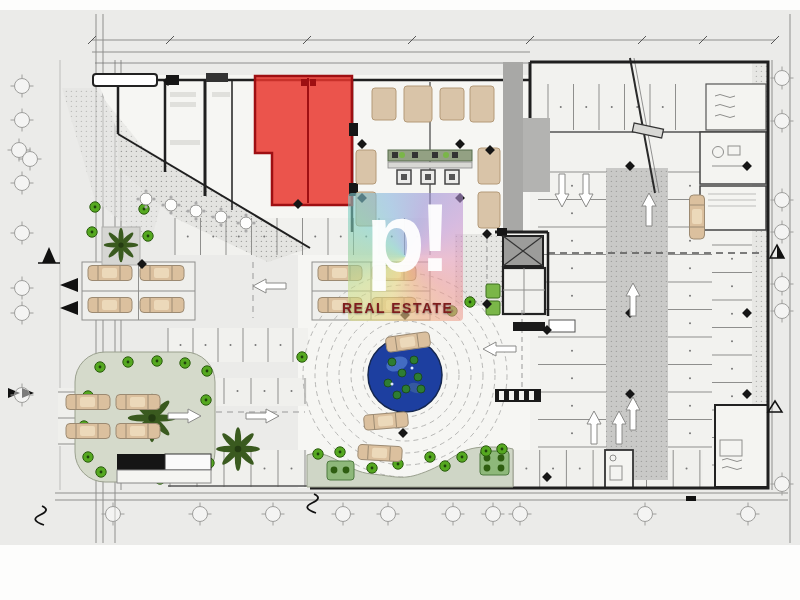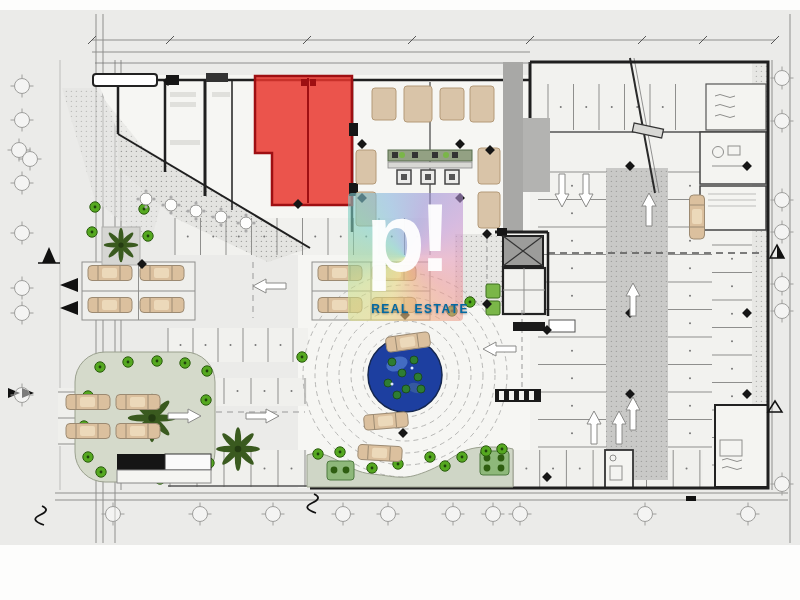--- a/index.html
+++ b/index.html
@@ -23,22 +23,22 @@
   .planter2{fill:var(--c-planter,#7ab648);stroke:#3c6e1e;stroke-width:1;}
   .core{fill:var(--c-core,#a8a8a6);}
   .furn{fill:var(--c-furniture,#d9c4a8);stroke:#b49a78;stroke-width:1;}
   .colsq{fill:#161616;}
   
   #watermark{position:absolute;left:348px;top:193px;width:115px;height:128px;pointer-events:none;}
   .wm-bg{position:absolute;inset:0;border-radius:4px;opacity:.6;
      background:conic-gradient(from 200deg,#ead985,#cfe08c,#93cf9c,#7ccfc3,#86b4dd,#9a92d6,#c193d3,#e49cbb,#ec9a98,#f0af7f,#ead985);}
   .wm-mark{position:absolute;left:0;right:0;top:-16px;text-align:center;
      font-weight:800;font-size:97px;line-height:1.25;color:#fff;opacity:.95;letter-spacing:-6px;}
-  .wm-label{position:absolute;left:-6px;right:-6px;bottom:5px;text-align:right;
-     font-weight:700;font-size:12px;color:#0369a1;letter-spacing:1.5px;
+  .wm-label{position:absolute;left:-6px;right:-6px;bottom:5px;text-align:left;
+     font-weight:700;font-size:14px;color:#7f1d1d;letter-spacing:1.5px;
      text-shadow:0 1px 2px rgba(90,90,90,.65);}
 </style>
 </head>
 <body>
 
 <div id="stage">
 
 <svg id="plan" width="800" height="600" viewBox="0 0 800 600">
   <defs>
     <pattern id="dots" width="5" height="5" patternUnits="userSpaceOnUse">

